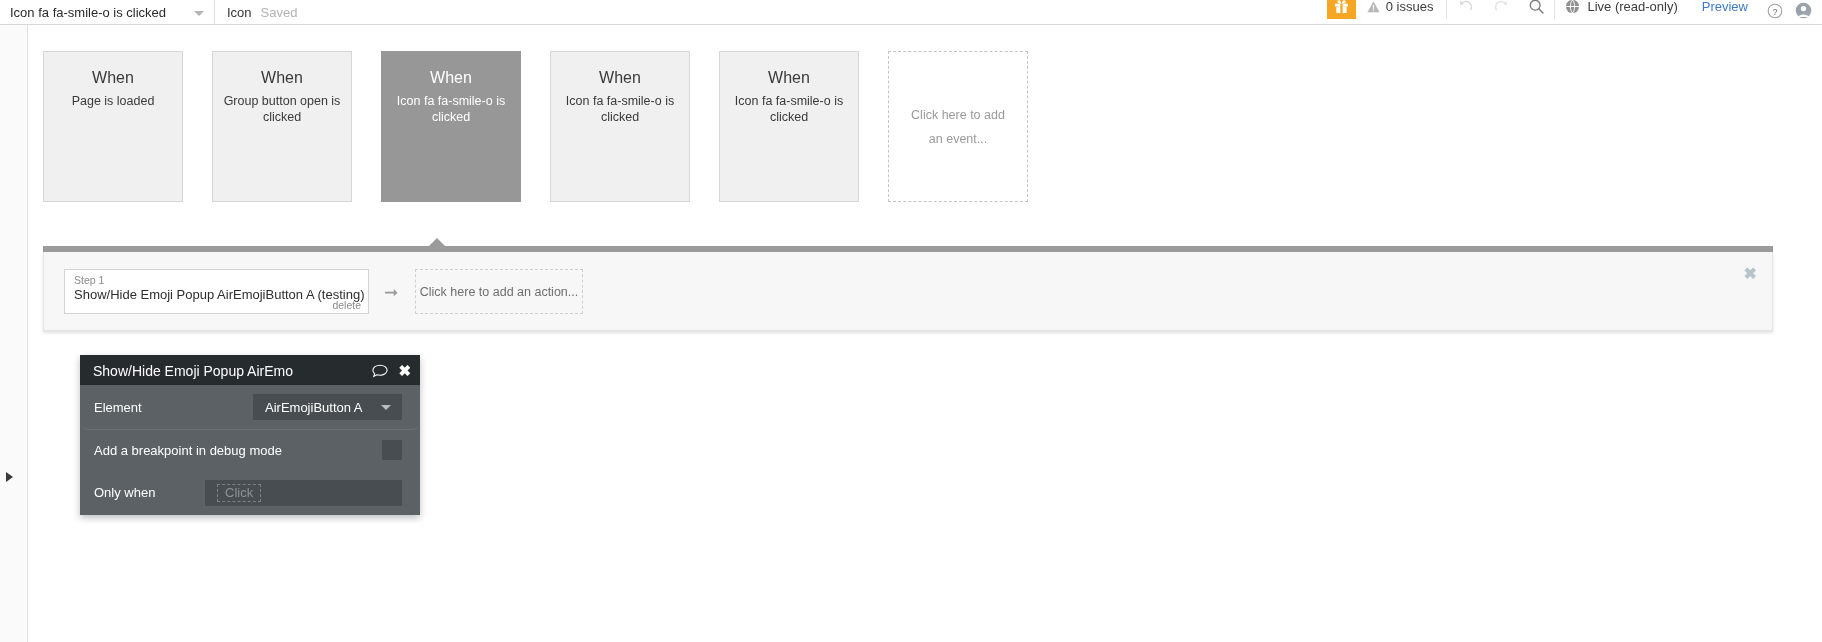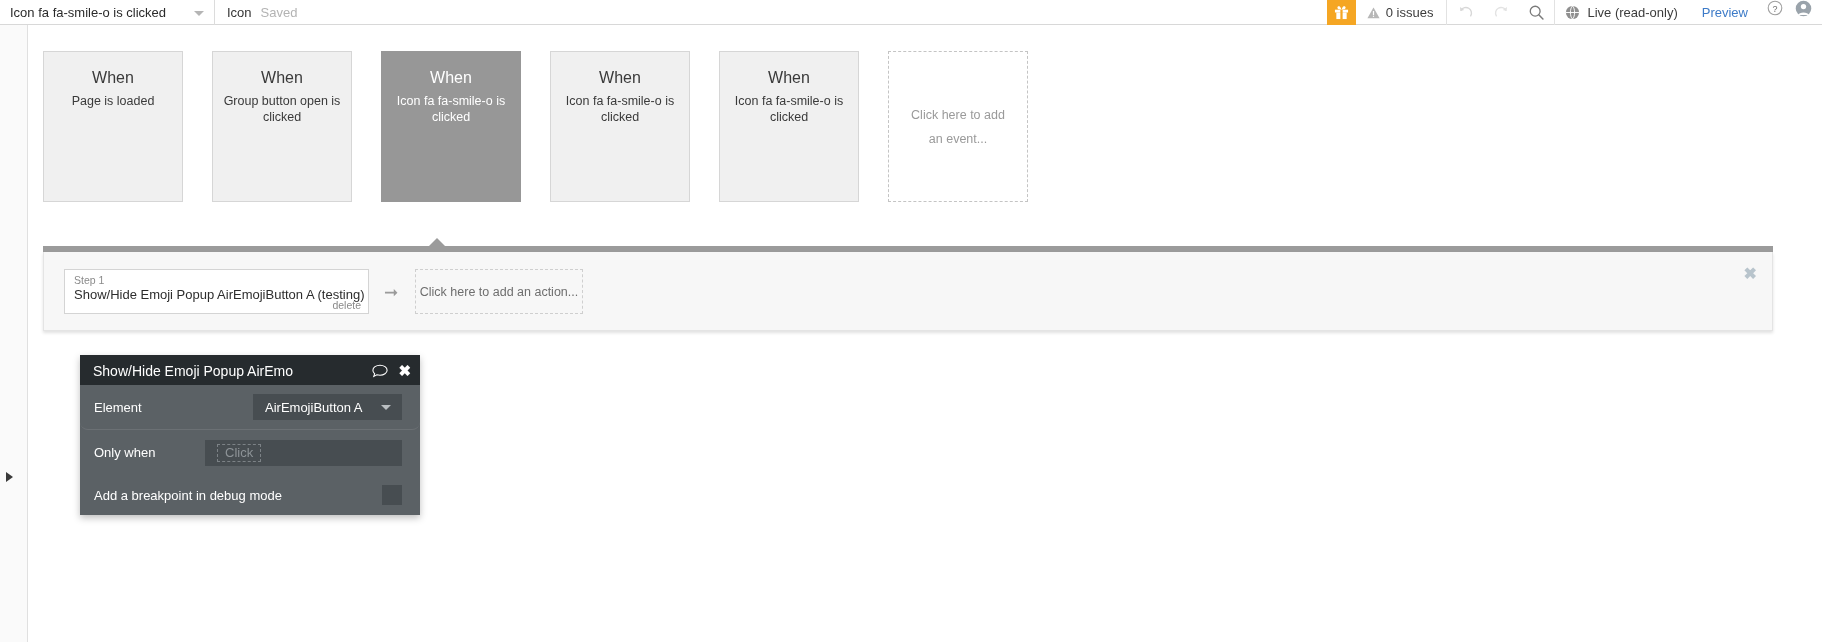--- a/index.html
+++ b/index.html
@@ -40,21 +40,21 @@
   }
   .tb-edit {
     display:flex; align-items:center; padding: 0 9px 0 12px;
     font-size: 13px; color: #333; height: 25px;
   }
   .tb-saved {
     display:flex; align-items:center; padding: 0 10px 0 0;
     font-size: 13px; color: #b3b3b3; height: 25px;
   }
   .tb-spacer { flex: 1 1 auto; }
-  .tb-right { display: flex; align-items: flex-start; height: 19px; }
+  .tb-right { display: flex; align-items: flex-end; height: 19px; }
   .gift {
     width: 29px; height: 25px; background: #f5a623;
     display: flex; align-items: center; justify-content: center;
   }
   .gift svg { display:block; }
   .issues {
     display:flex; align-items:center; gap:6px;
     padding: 0 13px 0 11px; height: 25px;
     font-size: 13px; color: #3c3c3c;
     border-right: 1px solid #e2e2e2;
@@ -390,27 +390,27 @@
     </div>
 
     <div class="prop-row sep">
       <span class="prop-label">Element</span>
       <div class="prop-field dd">
         <span class="prop-val">AirEmojiButton A</span>
         <span class="prop-caret"></span>
       </div>
     </div>
 
+    <div class="prop-row chk">
+      <span class="prop-label">Add a breakpoint in debug mode</span>
+      <div class="chk-box"></div>
+    </div>
+
     <div class="prop-row">
       <span class="prop-label">Only when</span>
       <div class="prop-field txt">
         <span class="prop-ph">Click</span>
       </div>
     </div>
 
-    <div class="prop-row chk">
-      <span class="prop-label">Add a breakpoint in debug mode</span>
-      <div class="chk-box"></div>
-    </div>
-
   </div>
 
 </div>
 
 </body></html>

